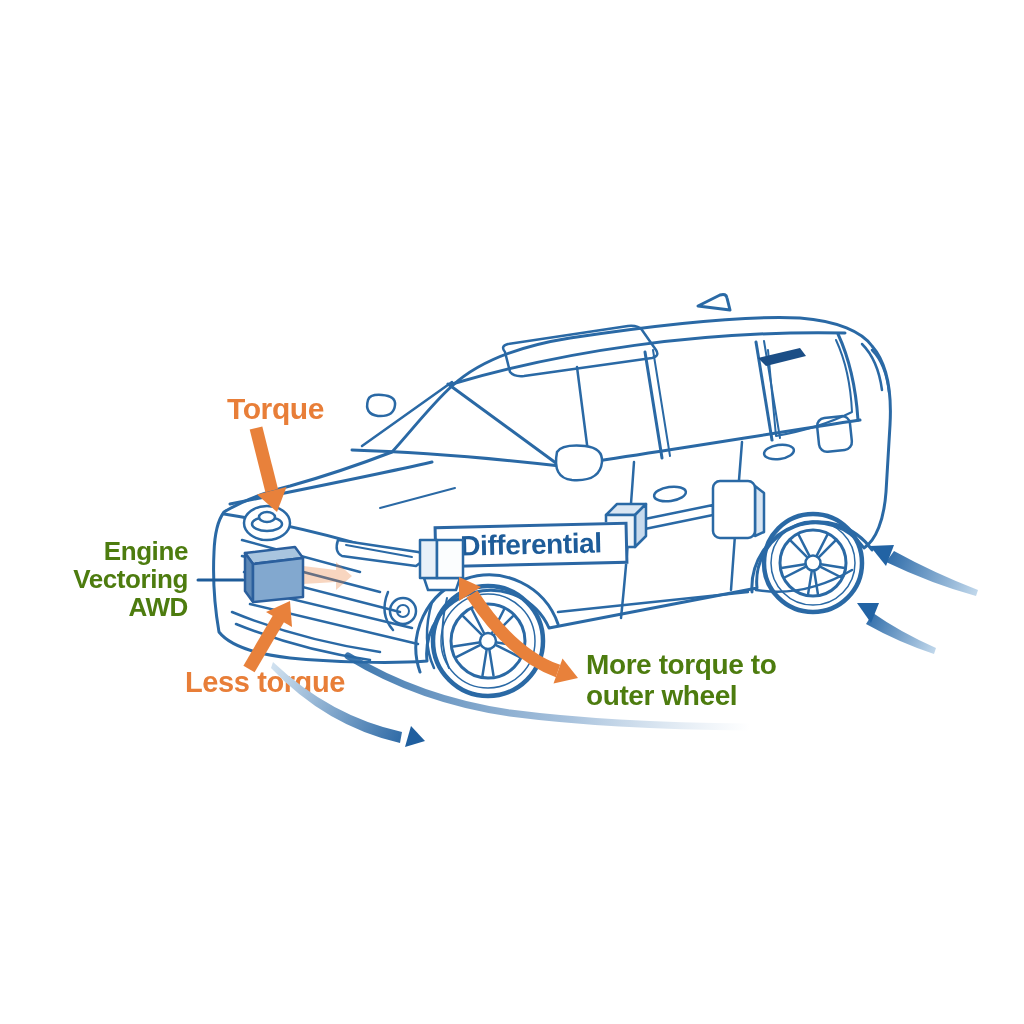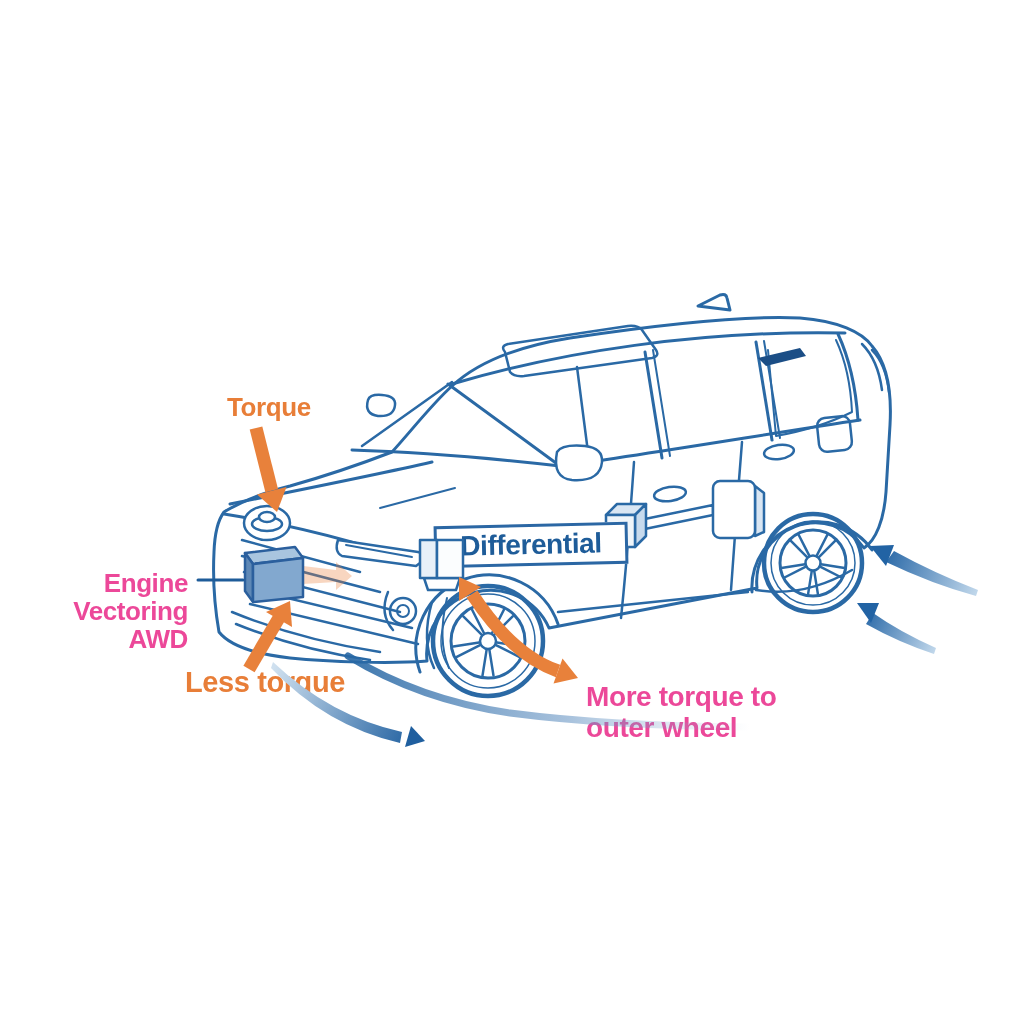--- a/index.html
+++ b/index.html
@@ -8,22 +8,22 @@
     background:#ffffff;
     font-family:"Liberation Sans", sans-serif;
   }
   svg{position:absolute;left:0;top:0;}
   .lbl{
     position:absolute;font-weight:700;letter-spacing:-0.4px;
     white-space:nowrap;
   }
   .preline{white-space:pre-line;}
   .orange{color:#E87E38;}
-  .blue{color:#ec4899;margin-top:32px;}
-  #torque-label{left:227px;top:392px;font-size:26px;}
+  .blue{color:#4d7c0f;}
+  #torque-label{left:227px;top:392px;font-size:30px;}
   #engine-awd-label{left:20px;top:537px;width:168px;font-size:26px;line-height:28px;text-align:right;}
   #diff-box{
     position:absolute;left:434px;top:524px;width:194px;height:42px;
     background:#ffffff;border:3px solid #2B67A4;box-sizing:border-box;
     display:flex;align-items:center;justify-content:center;
     transform:rotate(-1.3deg);z-index:2;
   }
   #diff-box .txt{font-size:28px;font-weight:700;color:#1E5C99;letter-spacing:-0.4px;}
   #less-torque-label{left:185px;top:666px;font-size:29px;}
   #more-torque-label{left:586px;top:649px;font-size:28px;line-height:31px;}

